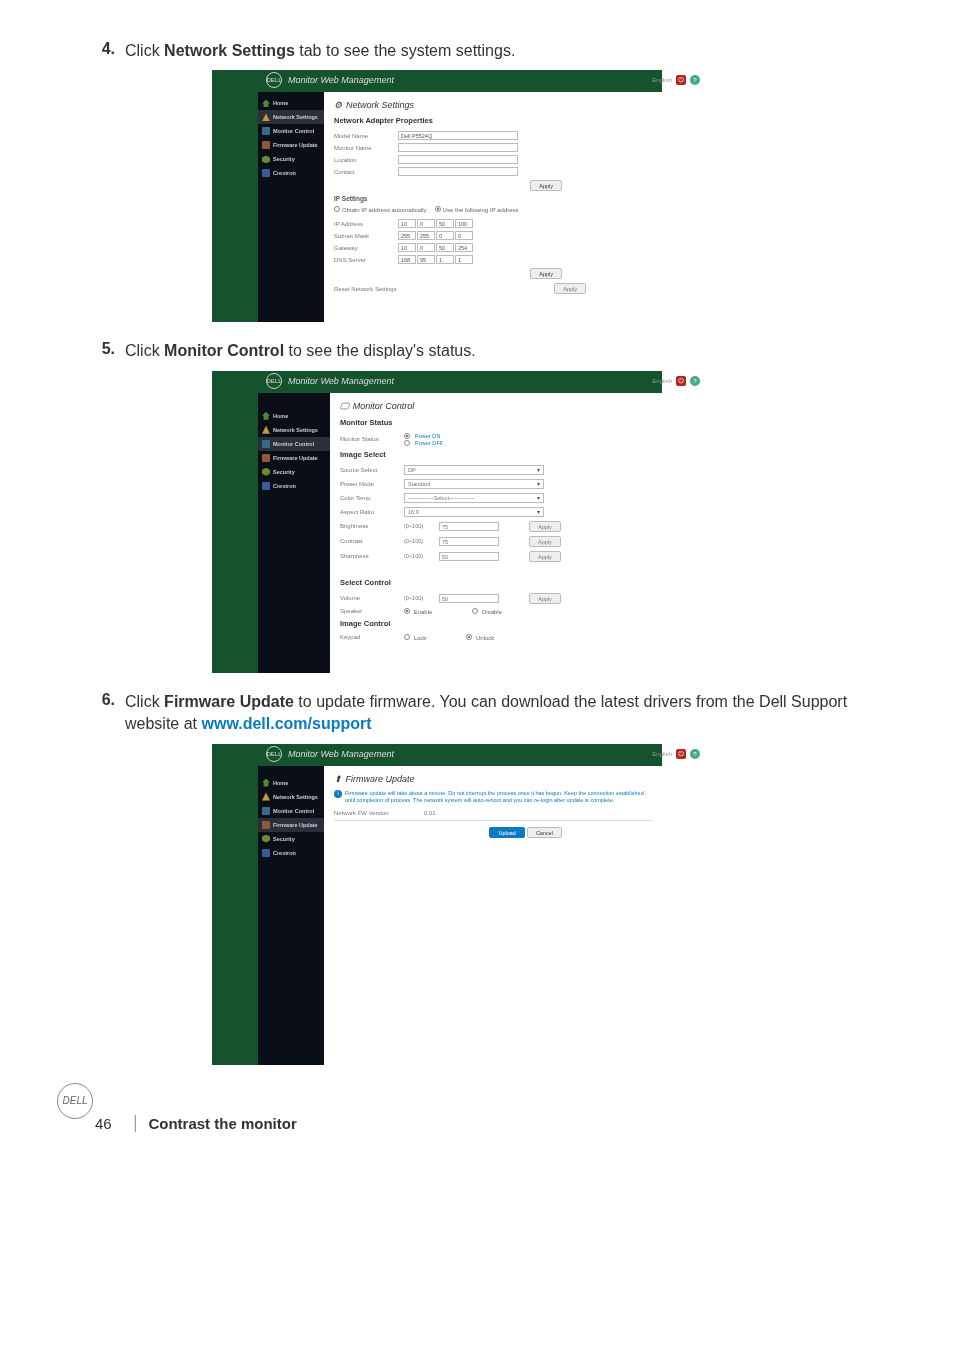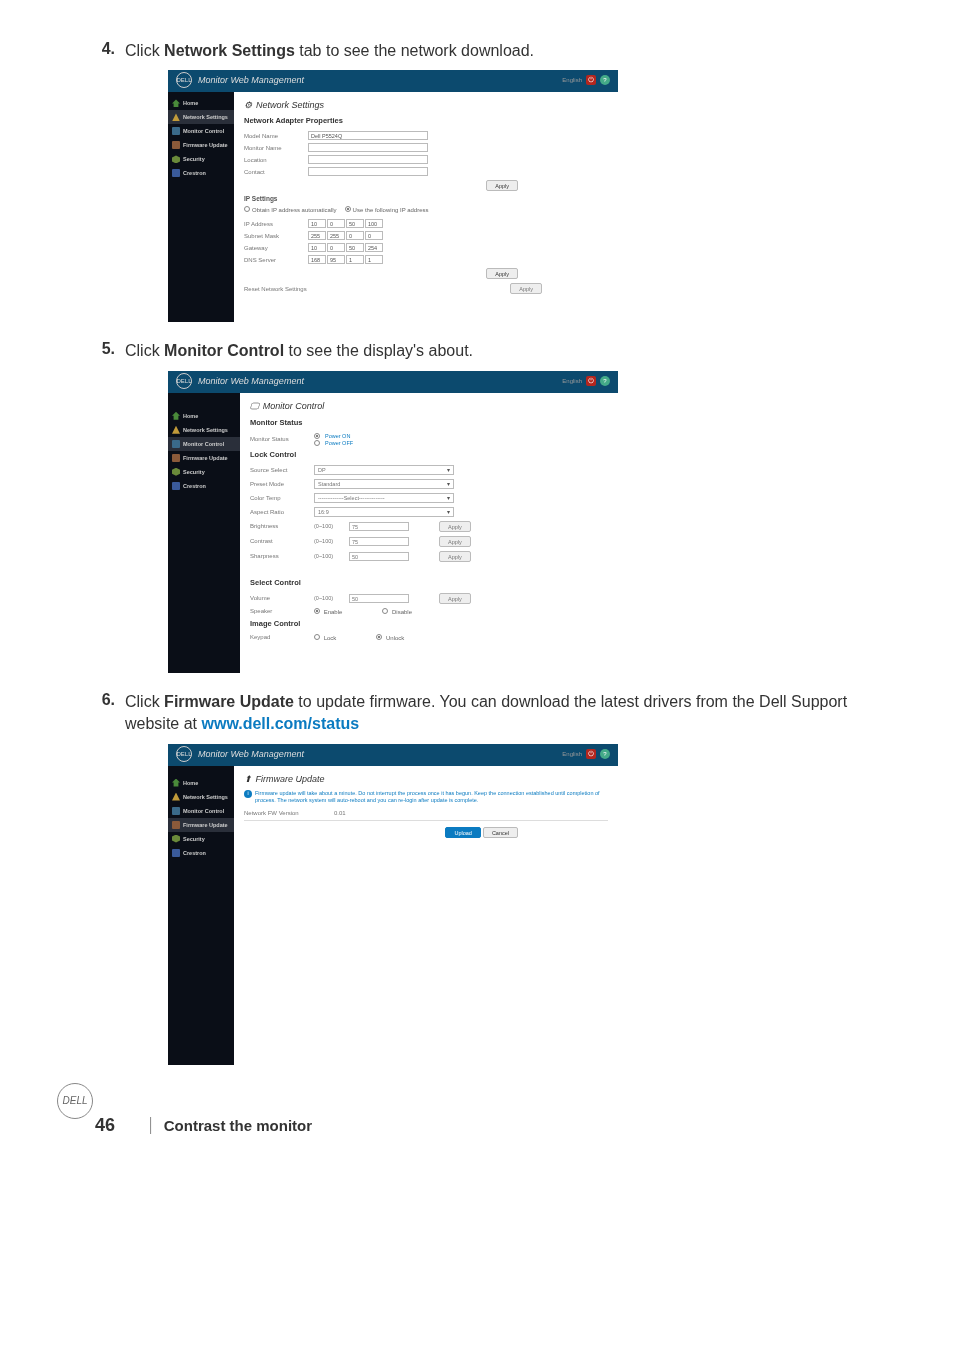--- a/index.html
+++ b/index.html
@@ -12,25 +12,26 @@
     background: #fff;
   }
   .step { margin-bottom: 8px; display: flex; }
   .step-num { font-weight: bold; font-size: 16px; margin-right: 10px; min-width: 20px; text-align: right; }
   .step-text { font-size: 16px; line-height: 1.4; flex: 1; }
   .step-text b { font-weight: bold; }
   .step-text a.link { color: #0b7bc1; font-weight: bold; text-decoration: none; }
 
   .screenshot {
     width: 450px;
-    margin: 6px 0 18px 73px;
-    background: #0c4a6e;
+    margin: 6px 0 18px 117px;
+    background: #14532d;
     font-size: 7px;
     color: #ccc;
     display: flex;
+    padding-left: 46px;
   }
   .shot-header {
     height: 20px;
     display: flex;
     align-items: center;
     padding: 0 8px;
     color: #ddd;
     position: absolute;
     width: 450px;
     font-size: 9px;
@@ -120,31 +121,31 @@
   .page-dell-logo {
     width: 36px; height: 36px;
     border: 1px solid #888;
     border-radius: 50%;
     display: flex; align-items: center; justify-content: center;
     font-size: 10px; color: #666;
     font-style: italic;
     position: absolute;
     left: 57px;
   }
-  .page-num { font-weight: bold; font-size: 18px; margin-right: 24px;}
+  .page-num { font-weight: normal; font-size: 15px; margin-right: 12px;}
   .vbar { color:#888; margin: 0 8px;}
   .sect-title { font-weight: bold; font-size: 15px; }
 </style>
 </head>
 <body>
 
 <div class="step">
   <div class="step-num">4.</div>
   <div class="step-text">
-    <span>Click </span><b>Network Settings</b><span> tab to see the network download.</span>
+    <span>Click </span><b>Network Settings</b><span> tab to see the system settings.</span>
   </div>
 </div>
 
 <div class="screenshot">
   <div class="shot-header">
     <span class="dell-logo">DELL</span>
     <span class="h-title">Monitor Web Management</span>
     <span class="h-right">
       <span>English</span>
       <span class="h-icon red">⏻</span>
@@ -240,21 +241,21 @@
           <span style="flex:1"></span>
           <span class="btn" style="margin-right:66px">Apply</span>
         </div>
     </div>
   </div>
 </div>
 
 <div class="step">
   <div class="step-num">5.</div>
   <div class="step-text">
-    <span>Click </span><b>Monitor Control</b><span> to see the display's about.</span>
+    <span>Click </span><b>Monitor Control</b><span> to see the display's status.</span>
   </div>
 </div>
 
 <div class="screenshot" style="font-size:7.5px">
   <div class="shot-header">
     <span class="dell-logo">DELL</span>
     <span class="h-title">Monitor Web Management</span>
     <span class="h-right">
       <span>English</span>
       <span class="h-icon red">⏻</span>
@@ -301,21 +302,21 @@
           <span class="opt">
               <span class="r-circ sel"></span>
               <span>Power ON</span>
             </span>
           <span class="opt">
               <span class="r-circ"></span>
               <span>Power OFF</span>
             </span>
         </div>
       </div>
-      <div class="c-subtitle">Lock Control</div>
+      <div class="c-subtitle">Image Select</div>
       <div class="ctrl-row">
           <span class="lbl">Source Select</span>
           <span class="sel-box">
             <span>DP</span>
             <span class="chev">▾</span>
           </span>
         </div>
       <div class="ctrl-row">
           <span class="lbl">Preset Mode</span>
           <span class="sel-box">
@@ -378,21 +379,21 @@
           <span><span class="r-circ sel"></span> <span>Unlock</span></span>
         </span>
       </div>
     </div>
   </div>
 </div>
 
 <div class="step">
   <div class="step-num">6.</div>
   <div class="step-text">
-    <span>Click </span><b>Firmware Update</b><span> to update firmware. You can download the latest drivers from the Dell Support website at </span><a class="link">www.dell.com/status</a>
+    <span>Click </span><b>Firmware Update</b><span> to update firmware. You can download the latest drivers from the Dell Support website at </span><a class="link">www.dell.com/support</a>
   </div>
 </div>
 
 <div class="screenshot">
   <div class="shot-header">
     <span class="dell-logo">DELL</span>
     <span class="h-title">Monitor Web Management</span>
     <span class="h-right">
       <span>English</span>
       <span class="h-icon red">⏻</span>

